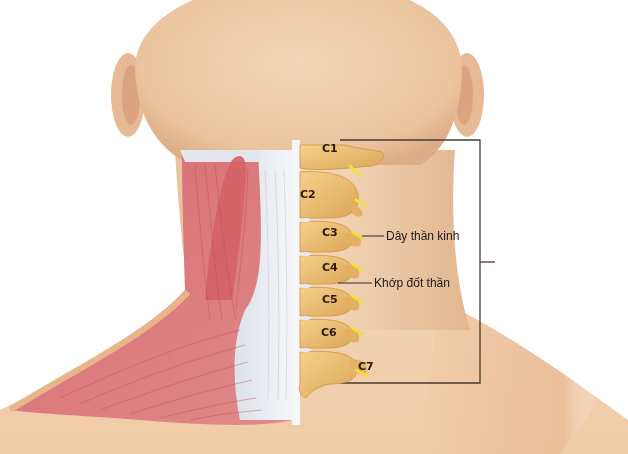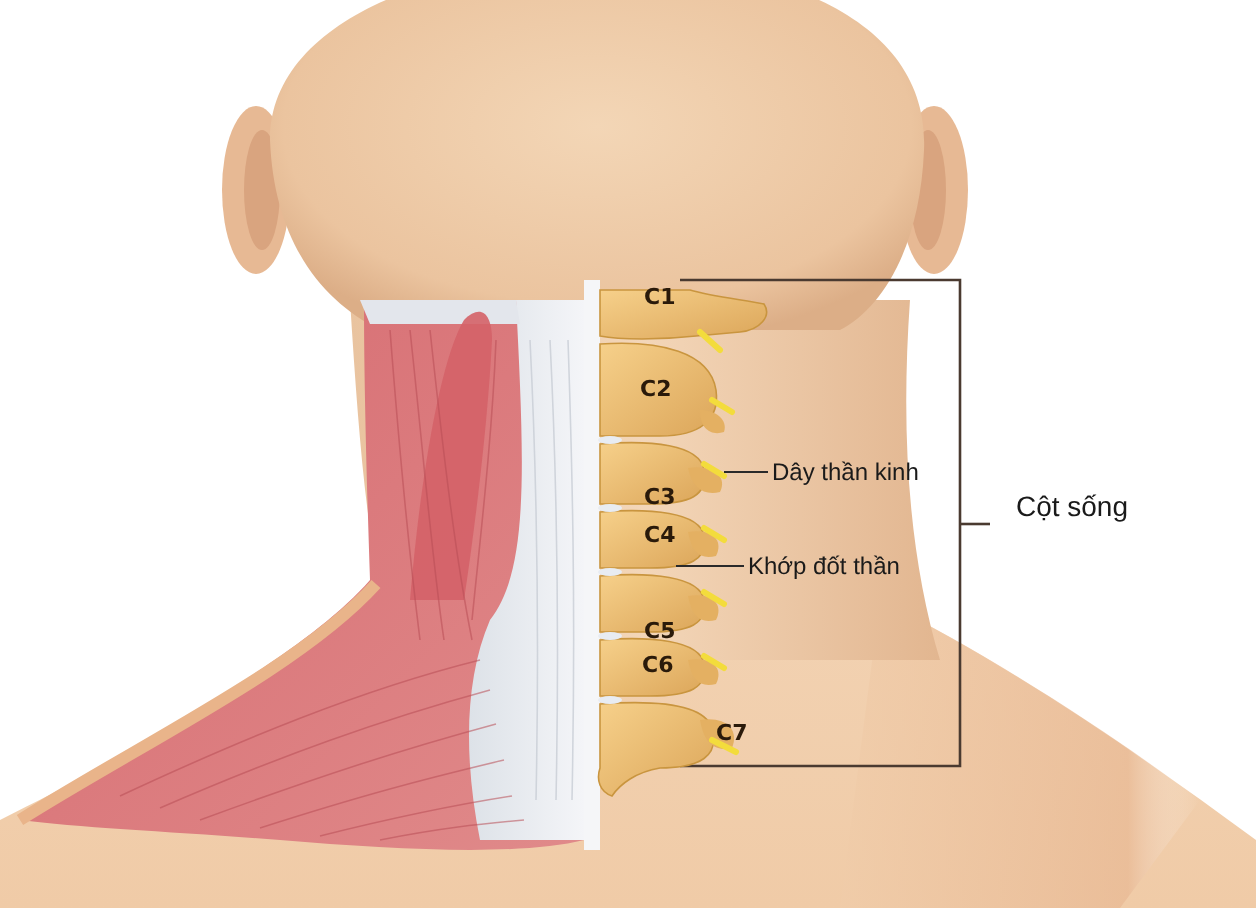--- a/index.html
+++ b/index.html
@@ -149,25 +149,24 @@
       <path d="M356,370 L368,376"></path>
     </g>
 
     <g stroke="#2a2a2a" stroke-width="1">
       <line x1="362" y1="236" x2="384" y2="236"></line>
       <line x1="338" y1="283" x2="372" y2="283"></line>
     </g>
   </svg>
 
   <span class="vlabel" style="left:322px;top:142px;">C1</span>
-  <span class="vlabel" style="left:320px;top:188px;">C2</span>
-  <span class="vlabel" style="left:322px;top:242px;">C3</span>
+  <span class="vlabel" style="left:300px;top:188px;">C2</span>
+  <span class="vlabel" style="left:322px;top:226px;">C3</span>
   <span class="vlabel" style="left:322px;top:261px;">C4</span>
-  <span class="vlabel" style="left:322px;top:309px;text-align:right;">C5</span>
+  <span class="vlabel" style="left:322px;top:293px;text-align:right;">C5</span>
   <span class="vlabel" style="left:321px;top:326px;">C6</span>
   <span class="vlabel" style="left:322px;top:360px;margin-left:36px;">C7</span>
 
   <span class="lbl annot" style="left:386px;top:229px;">Dây thần kinh</span>
   <span class="lbl annot" style="left:374px;top:276px;">Khớp đốt thần</span>
   <div class="lbl main-annot" style="left:500px;top:245px;width:72px;">
-    <div>Cột sống</div>
   </div>
 </div>
 
 </body></html>

